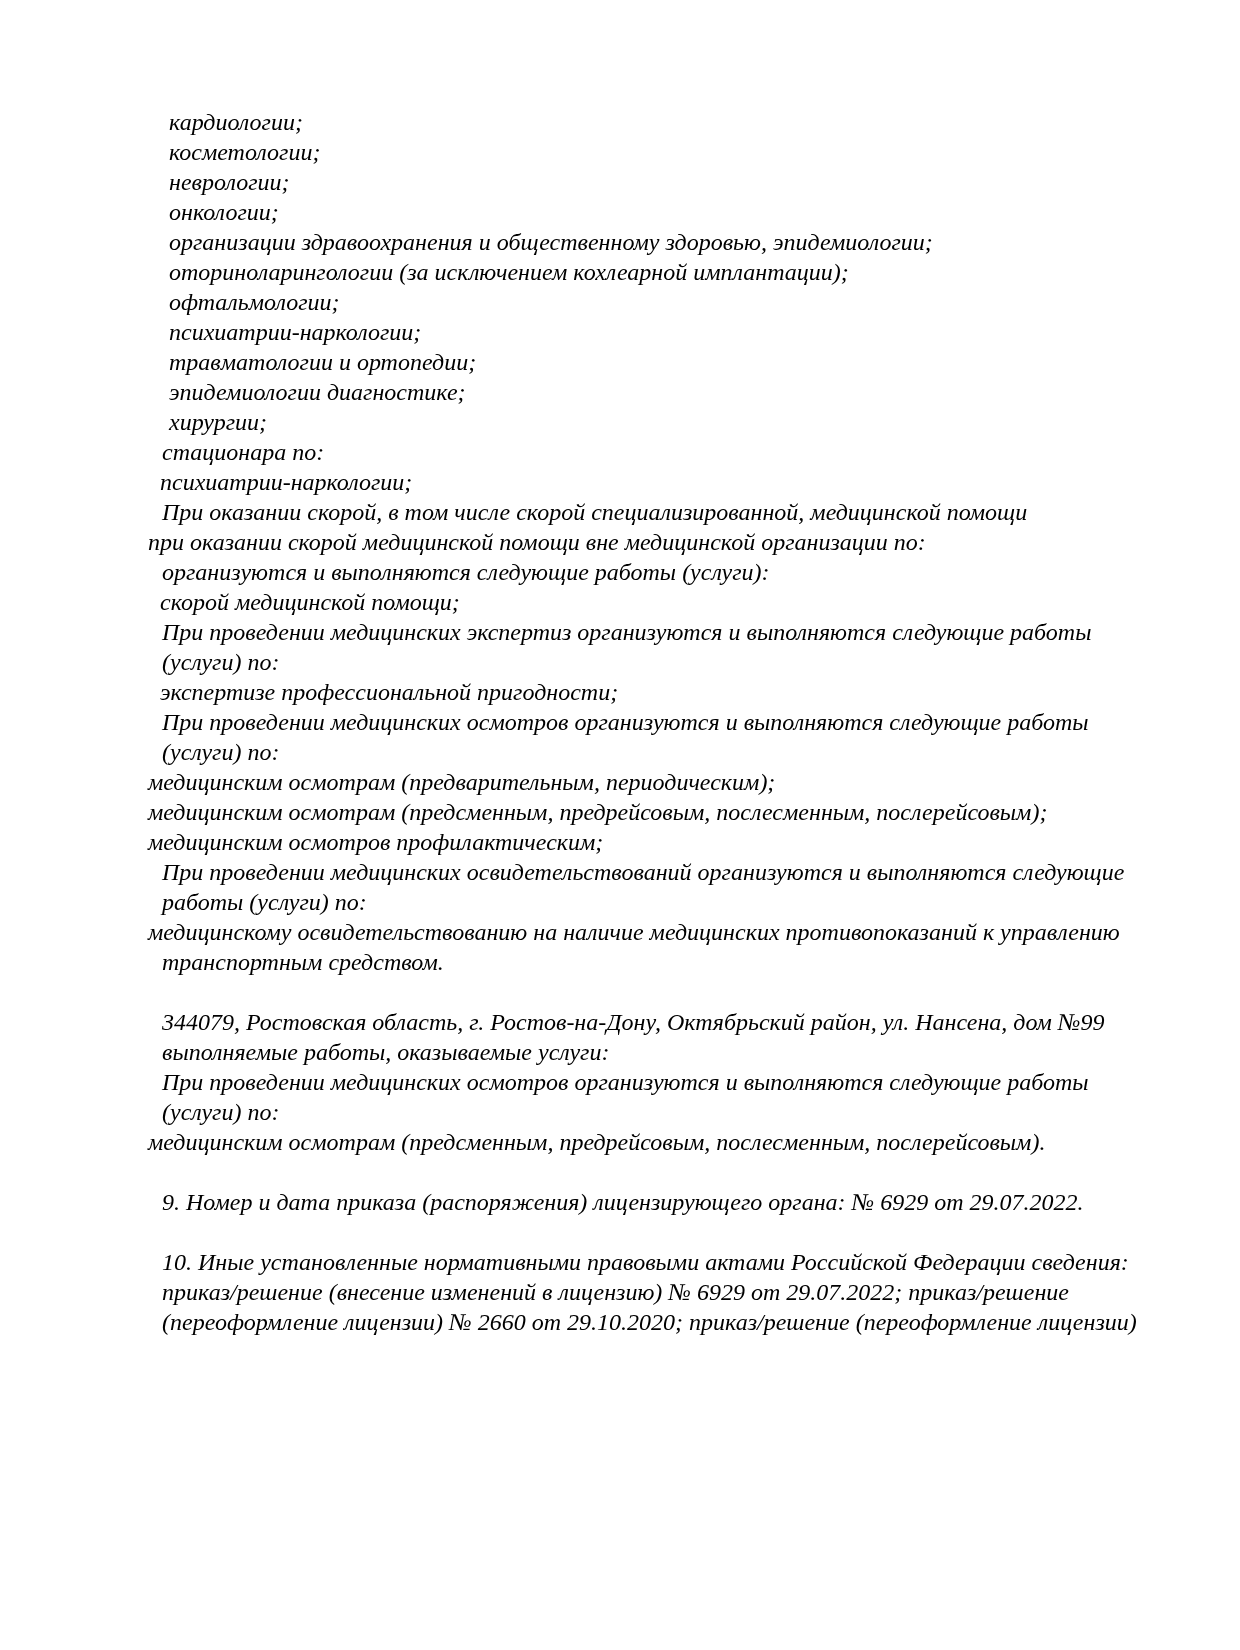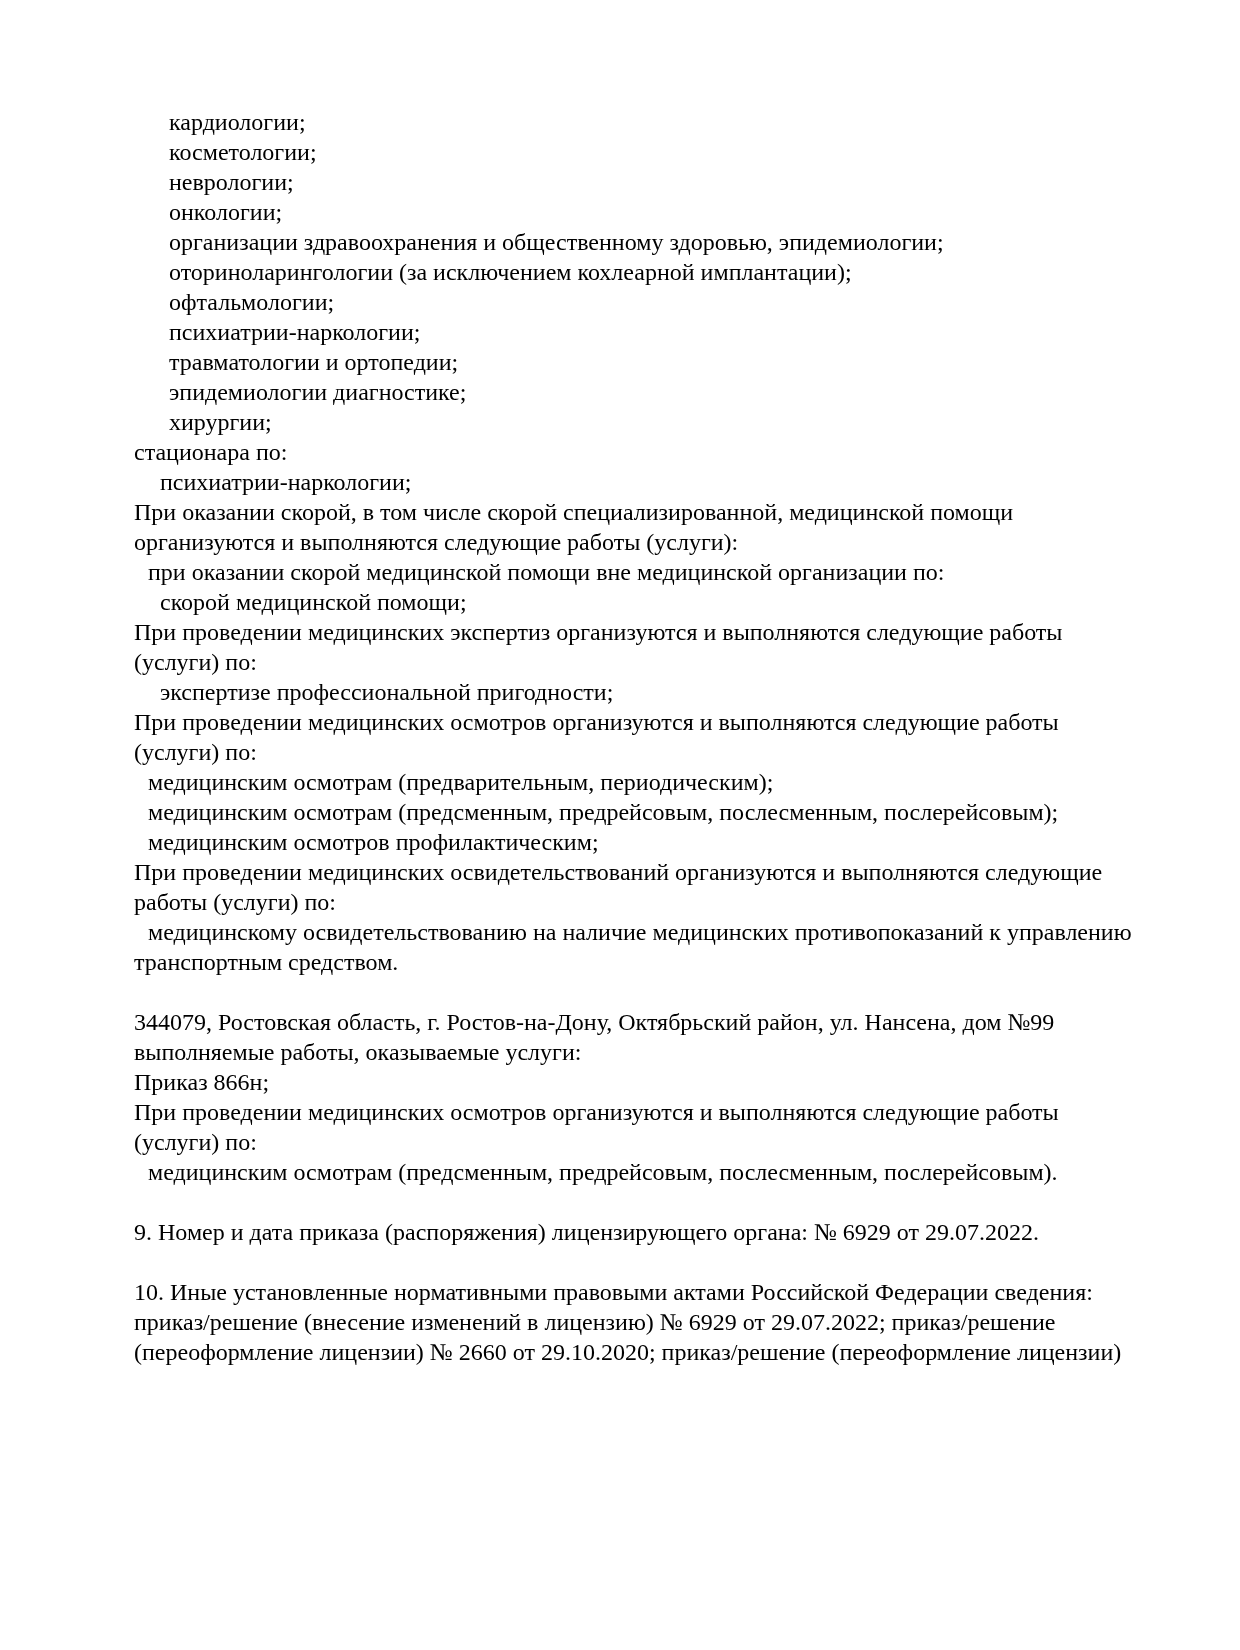--- a/index.html
+++ b/index.html
@@ -16,27 +16,28 @@
   }
   .content {
     position: absolute;
     top: 107px;
     left: 134px;
     right: 60px;
     font-family: "Liberation Serif", "DejaVu Serif", serif;
     font-size: 24px;
     color: #000000;
     font-weight: normal;
+    font-style: italic;
   }
   .doc-line {
     height: 30px;
     line-height: 30px;
     white-space: pre;   
   }
-  .ind0 { padding-left: 0; }
+  .ind0 { padding-left: 0; margin-left: 28px; }
   .ind1 { padding-left: 14px; }
   .ind2 { padding-left: 26px; }
   .ind3 { padding-left: 35px; }
 </style>
 </head>
 <body>
 
 <div class="page">
   <div class="content" id="doc-content" style="color: rgb(0, 0, 0);">
       <div class="doc-line ind3">кардиологии;</div>
@@ -46,39 +47,38 @@
       <div class="doc-line ind3">организации здравоохранения и общественному здоровью, эпидемиологии;</div>
       <div class="doc-line ind3">оториноларингологии (за исключением кохлеарной имплантации);</div>
       <div class="doc-line ind3">офтальмологии;</div>
       <div class="doc-line ind3">психиатрии-наркологии;</div>
       <div class="doc-line ind3">травматологии и ортопедии;</div>
       <div class="doc-line ind3">эпидемиологии диагностике;</div>
       <div class="doc-line ind3">хирургии;</div>
       <div class="doc-line ind0">стационара по:</div>
       <div class="doc-line ind2">психиатрии-наркологии;</div>
       <div class="doc-line ind0">При оказании скорой, в том числе скорой специализированной, медицинской помощи</div>
+      <div class="doc-line ind1">при оказании скорой медицинской помощи вне медицинской организации по:</div>
       <div class="doc-line ind0">организуются и выполняются следующие работы (услуги):</div>
-      <div class="doc-line ind1">при оказании скорой медицинской помощи вне медицинской организации по:</div>
       <div class="doc-line ind2">скорой медицинской помощи;</div>
       <div class="doc-line ind0">При проведении медицинских экспертиз организуются и выполняются следующие работы</div>
       <div class="doc-line ind0">(услуги) по:</div>
       <div class="doc-line ind2">экспертизе профессиональной пригодности;</div>
       <div class="doc-line ind0">При проведении медицинских осмотров организуются и выполняются следующие работы</div>
       <div class="doc-line ind0">(услуги) по:</div>
       <div class="doc-line ind1">медицинским осмотрам (предварительным, периодическим);</div>
       <div class="doc-line ind1">медицинским осмотрам (предсменным, предрейсовым, послесменным, послерейсовым);</div>
       <div class="doc-line ind1">медицинским осмотров профилактическим;</div>
       <div class="doc-line ind0">При проведении медицинских освидетельствований организуются и выполняются следующие</div>
       <div class="doc-line ind0">работы (услуги) по:</div>
       <div class="doc-line ind1">медицинскому освидетельствованию на наличие медицинских противопоказаний к управлению</div>
       <div class="doc-line ind0">транспортным средством.</div>
       <div class="doc-line ind0"></div>
       <div class="doc-line ind0">344079, Ростовская область, г. Ростов-на-Дону, Октябрьский район, ул. Нансена, дом №99</div>
       <div class="doc-line ind0">выполняемые работы, оказываемые услуги:</div>
-      <div class="doc-line ind0">Приказ 866н;</div>
       <div class="doc-line ind0">При проведении медицинских осмотров организуются и выполняются следующие работы</div>
       <div class="doc-line ind0">(услуги) по:</div>
       <div class="doc-line ind1">медицинским осмотрам (предсменным, предрейсовым, послесменным, послерейсовым).</div>
       <div class="doc-line ind0"></div>
       <div class="doc-line ind0">9. Номер и дата приказа (распоряжения) лицензирующего органа: № 6929 от 29.07.2022.</div>
       <div class="doc-line ind0"></div>
       <div class="doc-line ind0">10. Иные установленные нормативными правовыми актами Российской Федерации сведения:</div>
       <div class="doc-line ind0">приказ/решение (внесение изменений в лицензию) № 6929 от 29.07.2022; приказ/решение</div>
       <div class="doc-line ind0">(переоформление лицензии) № 2660 от 29.10.2020; приказ/решение (переоформление лицензии)</div>
     </div>

